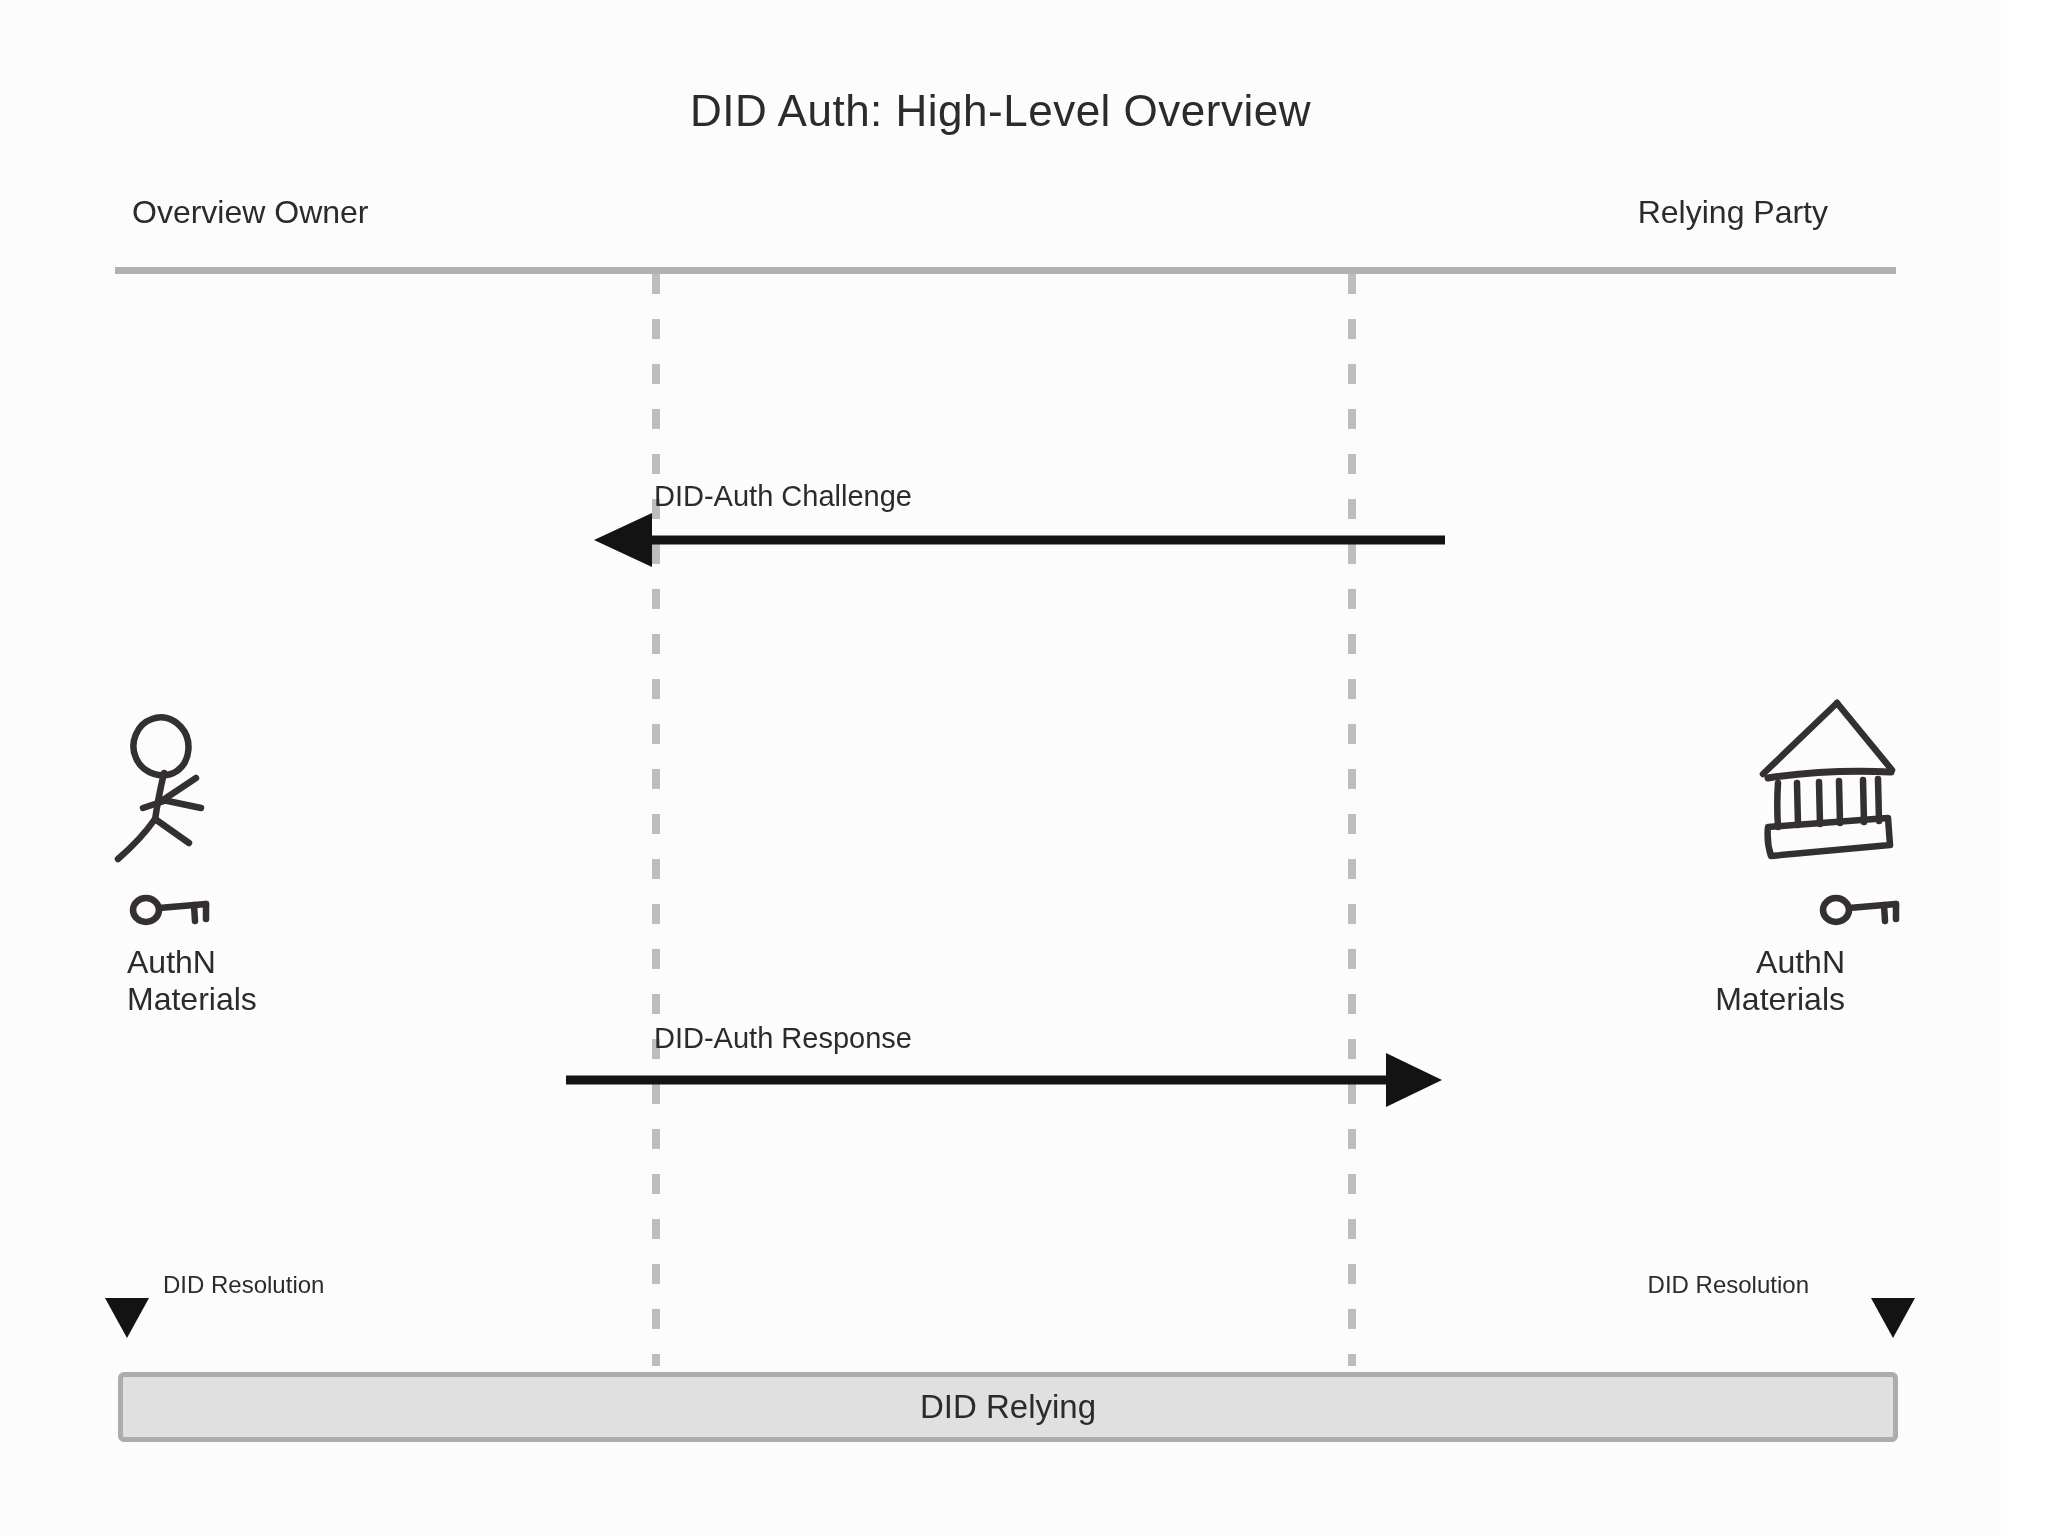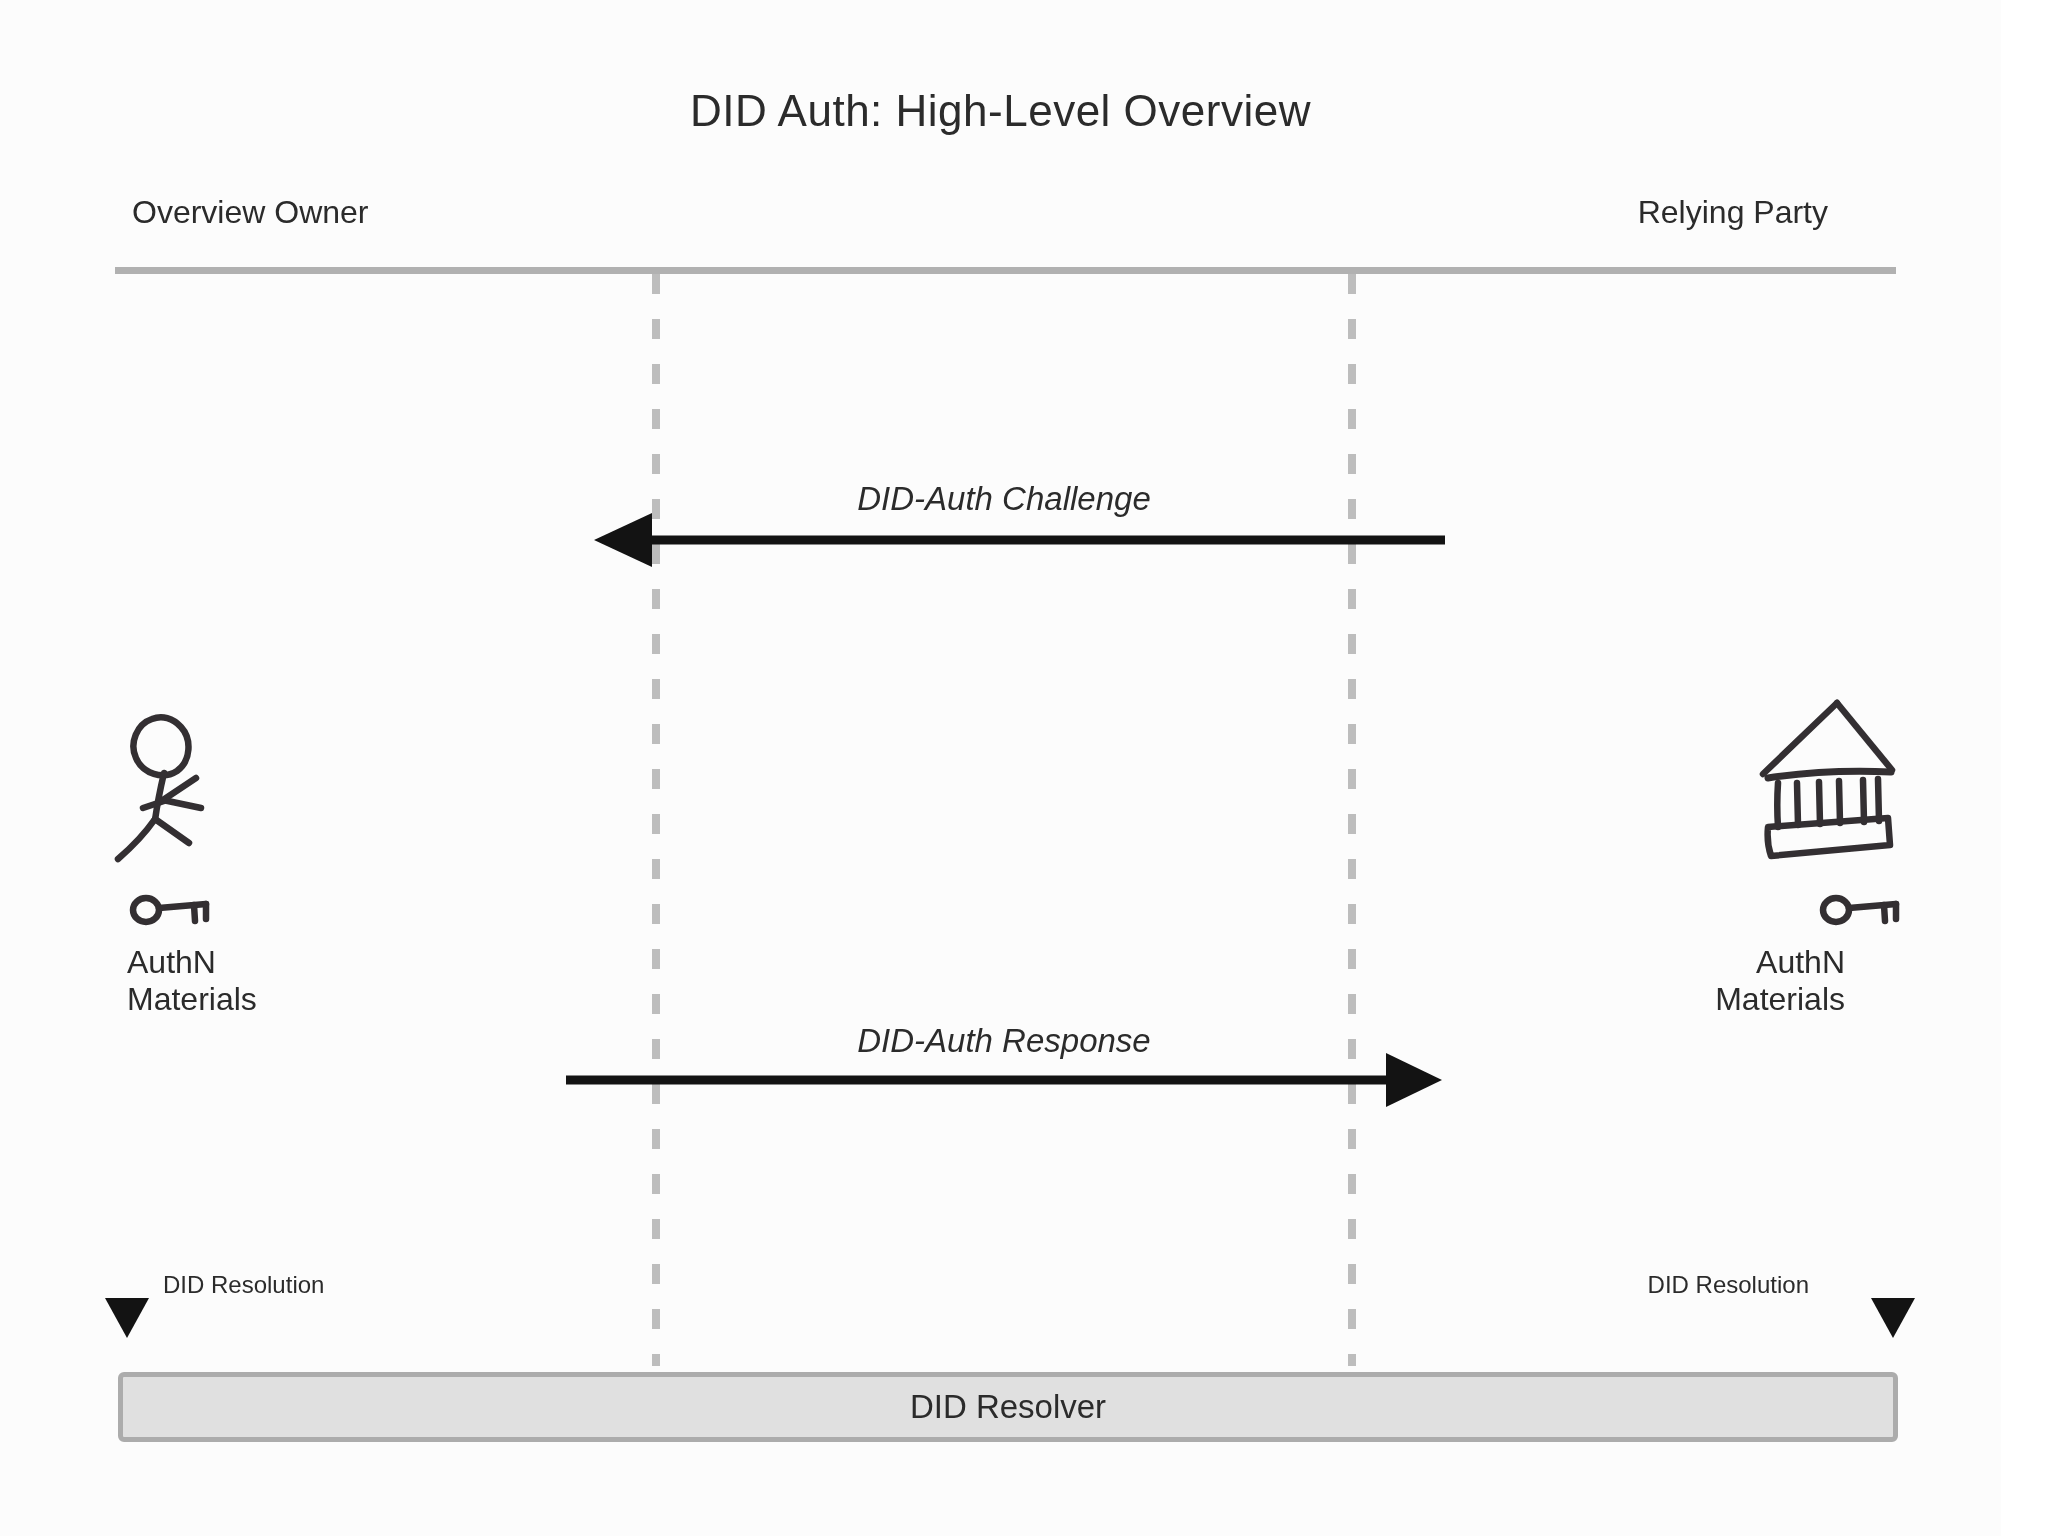--- a/index.html
+++ b/index.html
@@ -54,23 +54,22 @@
   .msg-head { fill: var(--arrow); stroke: none; }
   .sketch {
     stroke: var(--sketch);
     stroke-width: 6.5;
     fill: none;
     stroke-linecap: round;
     stroke-linejoin: round;
   }
   .msg-label {
     left: 654px; width: 700px;
-    text-align: center;
-    font-size: 33px;
-    font-style: italic;
+    text-align: left;
+    font-size: 29px;
   }
   .msg-label.challenge { top: 480px; }
   .msg-label.response  { top: 1022px; }
   .authn {
     top: 944px;
     font-size: 32px;
     line-height: 37px;
   }
   .authn.left  { left: 127px; text-align: left; }
   .authn.right { right: 156px; text-align: right; }
@@ -172,16 +171,16 @@
   </div>
   <div class="abs authn right">
     <div>AuthN</div>
     <div>Materials</div>
   </div>
 
   <div class="abs resolution-label left">DID Resolution</div>
   <div class="abs resolution-label right">DID Resolution</div>
 
   <div class="abs resolver-box">
-    <span>DID Resolver</span>
+    <span>DID Relying</span>
   </div>
 
 </div>
 
 </body></html>

